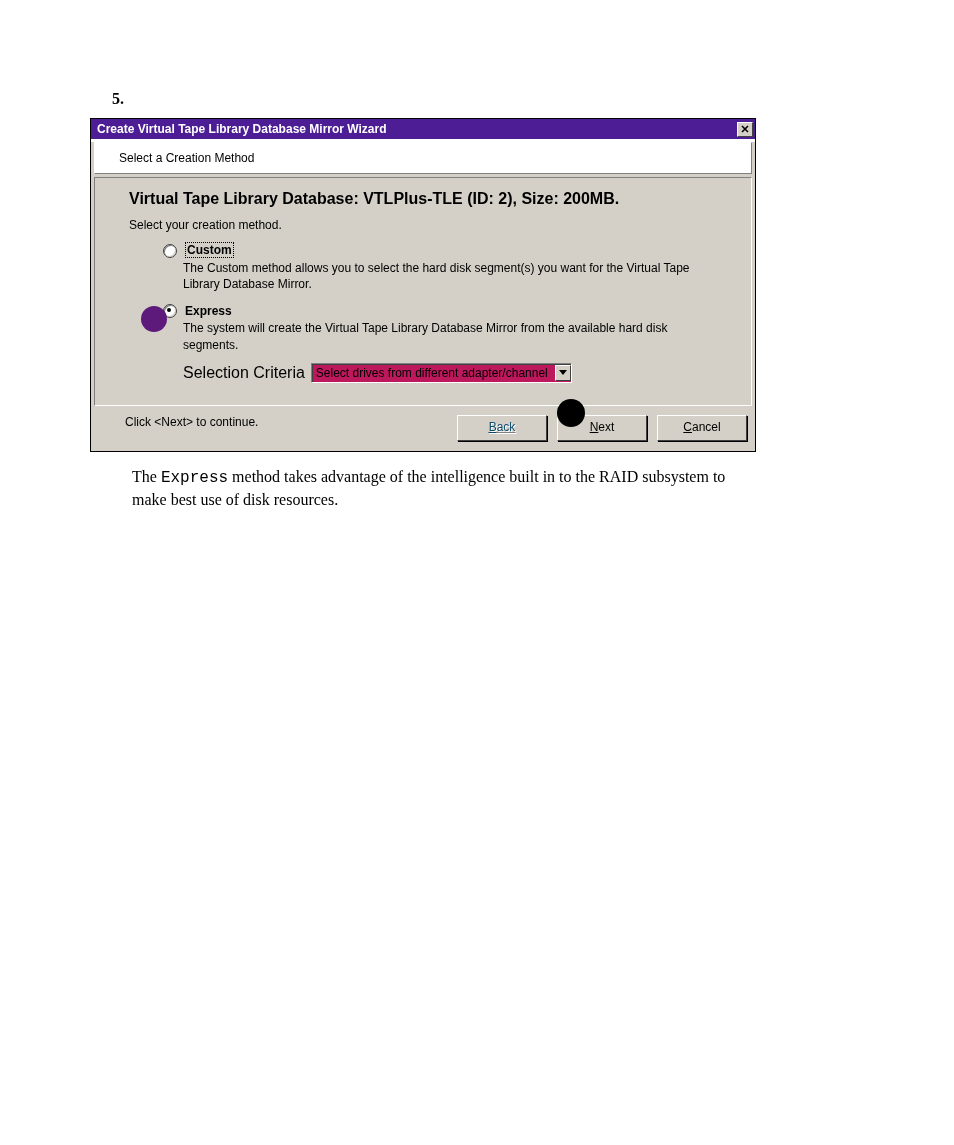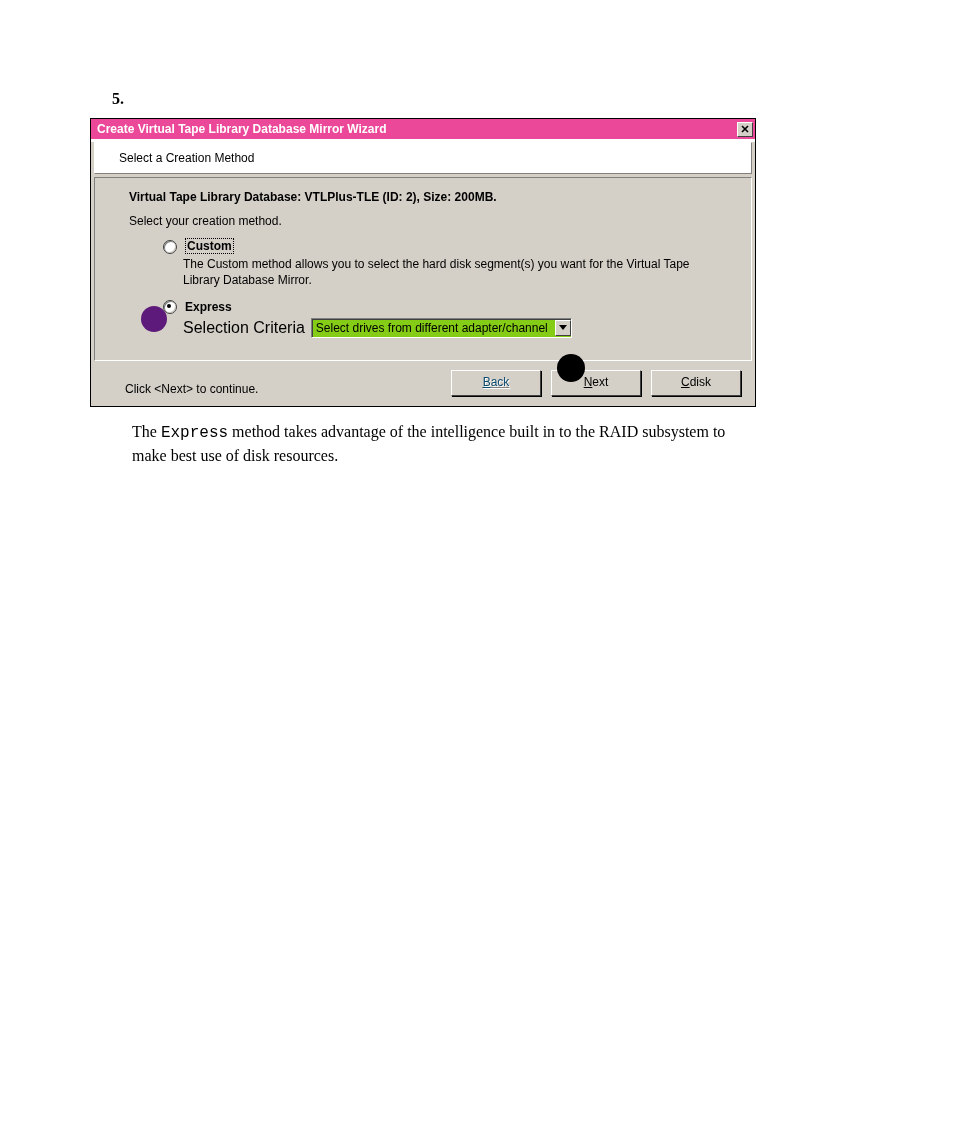--- a/index.html
+++ b/index.html
@@ -40,21 +40,21 @@
   
   .dialog-wrap {
     margin: 10px 0 0 0;
     width: 664px;
     border: 1px solid #000;
     box-shadow: 0 0 0 0 rgba(0,0,0,0);
     font-family: Tahoma, Arial, sans-serif;
     font-size: 12px;
   }
   .titlebar {
-    background: #ec4899;
+    background: #4c1d95;
     color: #fff;
     display: flex;
     align-items: center;
     height: 20px;
     padding: 0 2px 0 6px;
     font-weight: bold;
     font-size: 12px;
   }
   .titlebar-text { flex: 1; }
   .titlebar-close {
@@ -89,21 +89,21 @@
     margin: 0 3px 3px 3px;
     border: 1px solid #808080;
     border-right-color: #fff;
     border-bottom-color: #fff;
     background: #d4d0c8;
     padding: 12px 14px 22px 34px;
     position: relative;
   }
   .panel-heading {
     font-weight: bold;
-    font-size: 12px;
+    font-size: 16px;
     color: #000;
     margin-bottom: 10px;
   }
   .panel-instruction {
     font-size: 12px;
     margin-bottom: 10px;
   }
   .option-group {
     margin-left: 34px;
   }
@@ -155,21 +155,21 @@
     margin-left: 20px;
     margin-top: 4px;
   }
   .criteria-label {
     font-size: 16px;
     margin-right: 6px;
   }
   .dropdown {
     display: flex;
     align-items: center;
-    background: #84cc16;
+    background: #be185d;
     border: 1px solid #808080;
     border-right-color: #fff;
     border-bottom-color: #fff;
     box-shadow: inset 1px 1px 0 #404040;
     height: 18px;
   }
   .dropdown-text {
     font-size: 12px;
     padding: 0 4px;
     min-width: 235px;
@@ -183,22 +183,22 @@
     border-bottom-color: #404040;
     display: flex;
     align-items: center;
     justify-content: center;
     box-sizing: border-box;
   }
   .dropdown-btn svg { display: block; }
 
   .footer-row {
     display: flex;
-    align-items: flex-end;
-    padding: 6px 14px 10px 34px;
+    align-items: flex-start;
+    padding: 6px 8px 10px 34px;
   }
   .footer-text {
     flex: 1;
     font-size: 12px;
   }
   .wiz-btn {
     width: 88px;
     height: 24px;
     background: #d4d0c8;
     border: 1px solid #fff;
@@ -278,20 +278,21 @@
           <div class="option-row">
             <span class="radio"></span>
             <span class="option-label dotted">Custom</span>
           </div>
           <div class="option-desc">The Custom method allows you to select the hard disk segment(s) you want for the Virtual Tape Library Database Mirror.</div>
 
           <div class="option-row">
             <span class="radio checked"></span>
             <span class="option-label">Express</span>
           </div>
+          <div class="option-desc">The system will create the Virtual Tape Library Database Mirror from the available hard disk segments.</div>
 
           <div class="criteria-row">
             <span class="criteria-label">Selection Criteria</span>
             <span class="dropdown">
               <span class="dropdown-text">Select drives from different adapter/channel</span>
               <span class="dropdown-btn">
                 <svg width="8" height="6" viewBox="0 0 8 6">
                     <path d="M0 0 L8 0 L4 5 Z" fill="#000"></path>
                   </svg>
               </span>
@@ -305,21 +306,21 @@
       <div class="footer-row footer-relative">
         <span class="footer-text">Click &lt;Next&gt; to continue.</span>
 
         <span class="wiz-btn disabled">
           <span class="ul">B</span><span>ack</span>
         </span>
         <span class="wiz-btn" style="position:relative;">
           <span class="ul">N</span><span>ext</span>
         </span>
         <span class="wiz-btn">
-          <span class="ul">C</span><span>disk</span>
+          <span class="ul">C</span><span>ancel</span>
         </span>
 
         <div class="marker-circle marker-black" style="left:466px;"></div>
       </div>
     </div>
   </div>
 
   <div class="after-text">
     <span>The </span><span class="mono">Express</span><span> method takes advantage of the intelligence built in to the RAID subsystem to make best use of disk resources.</span>
   </div>

